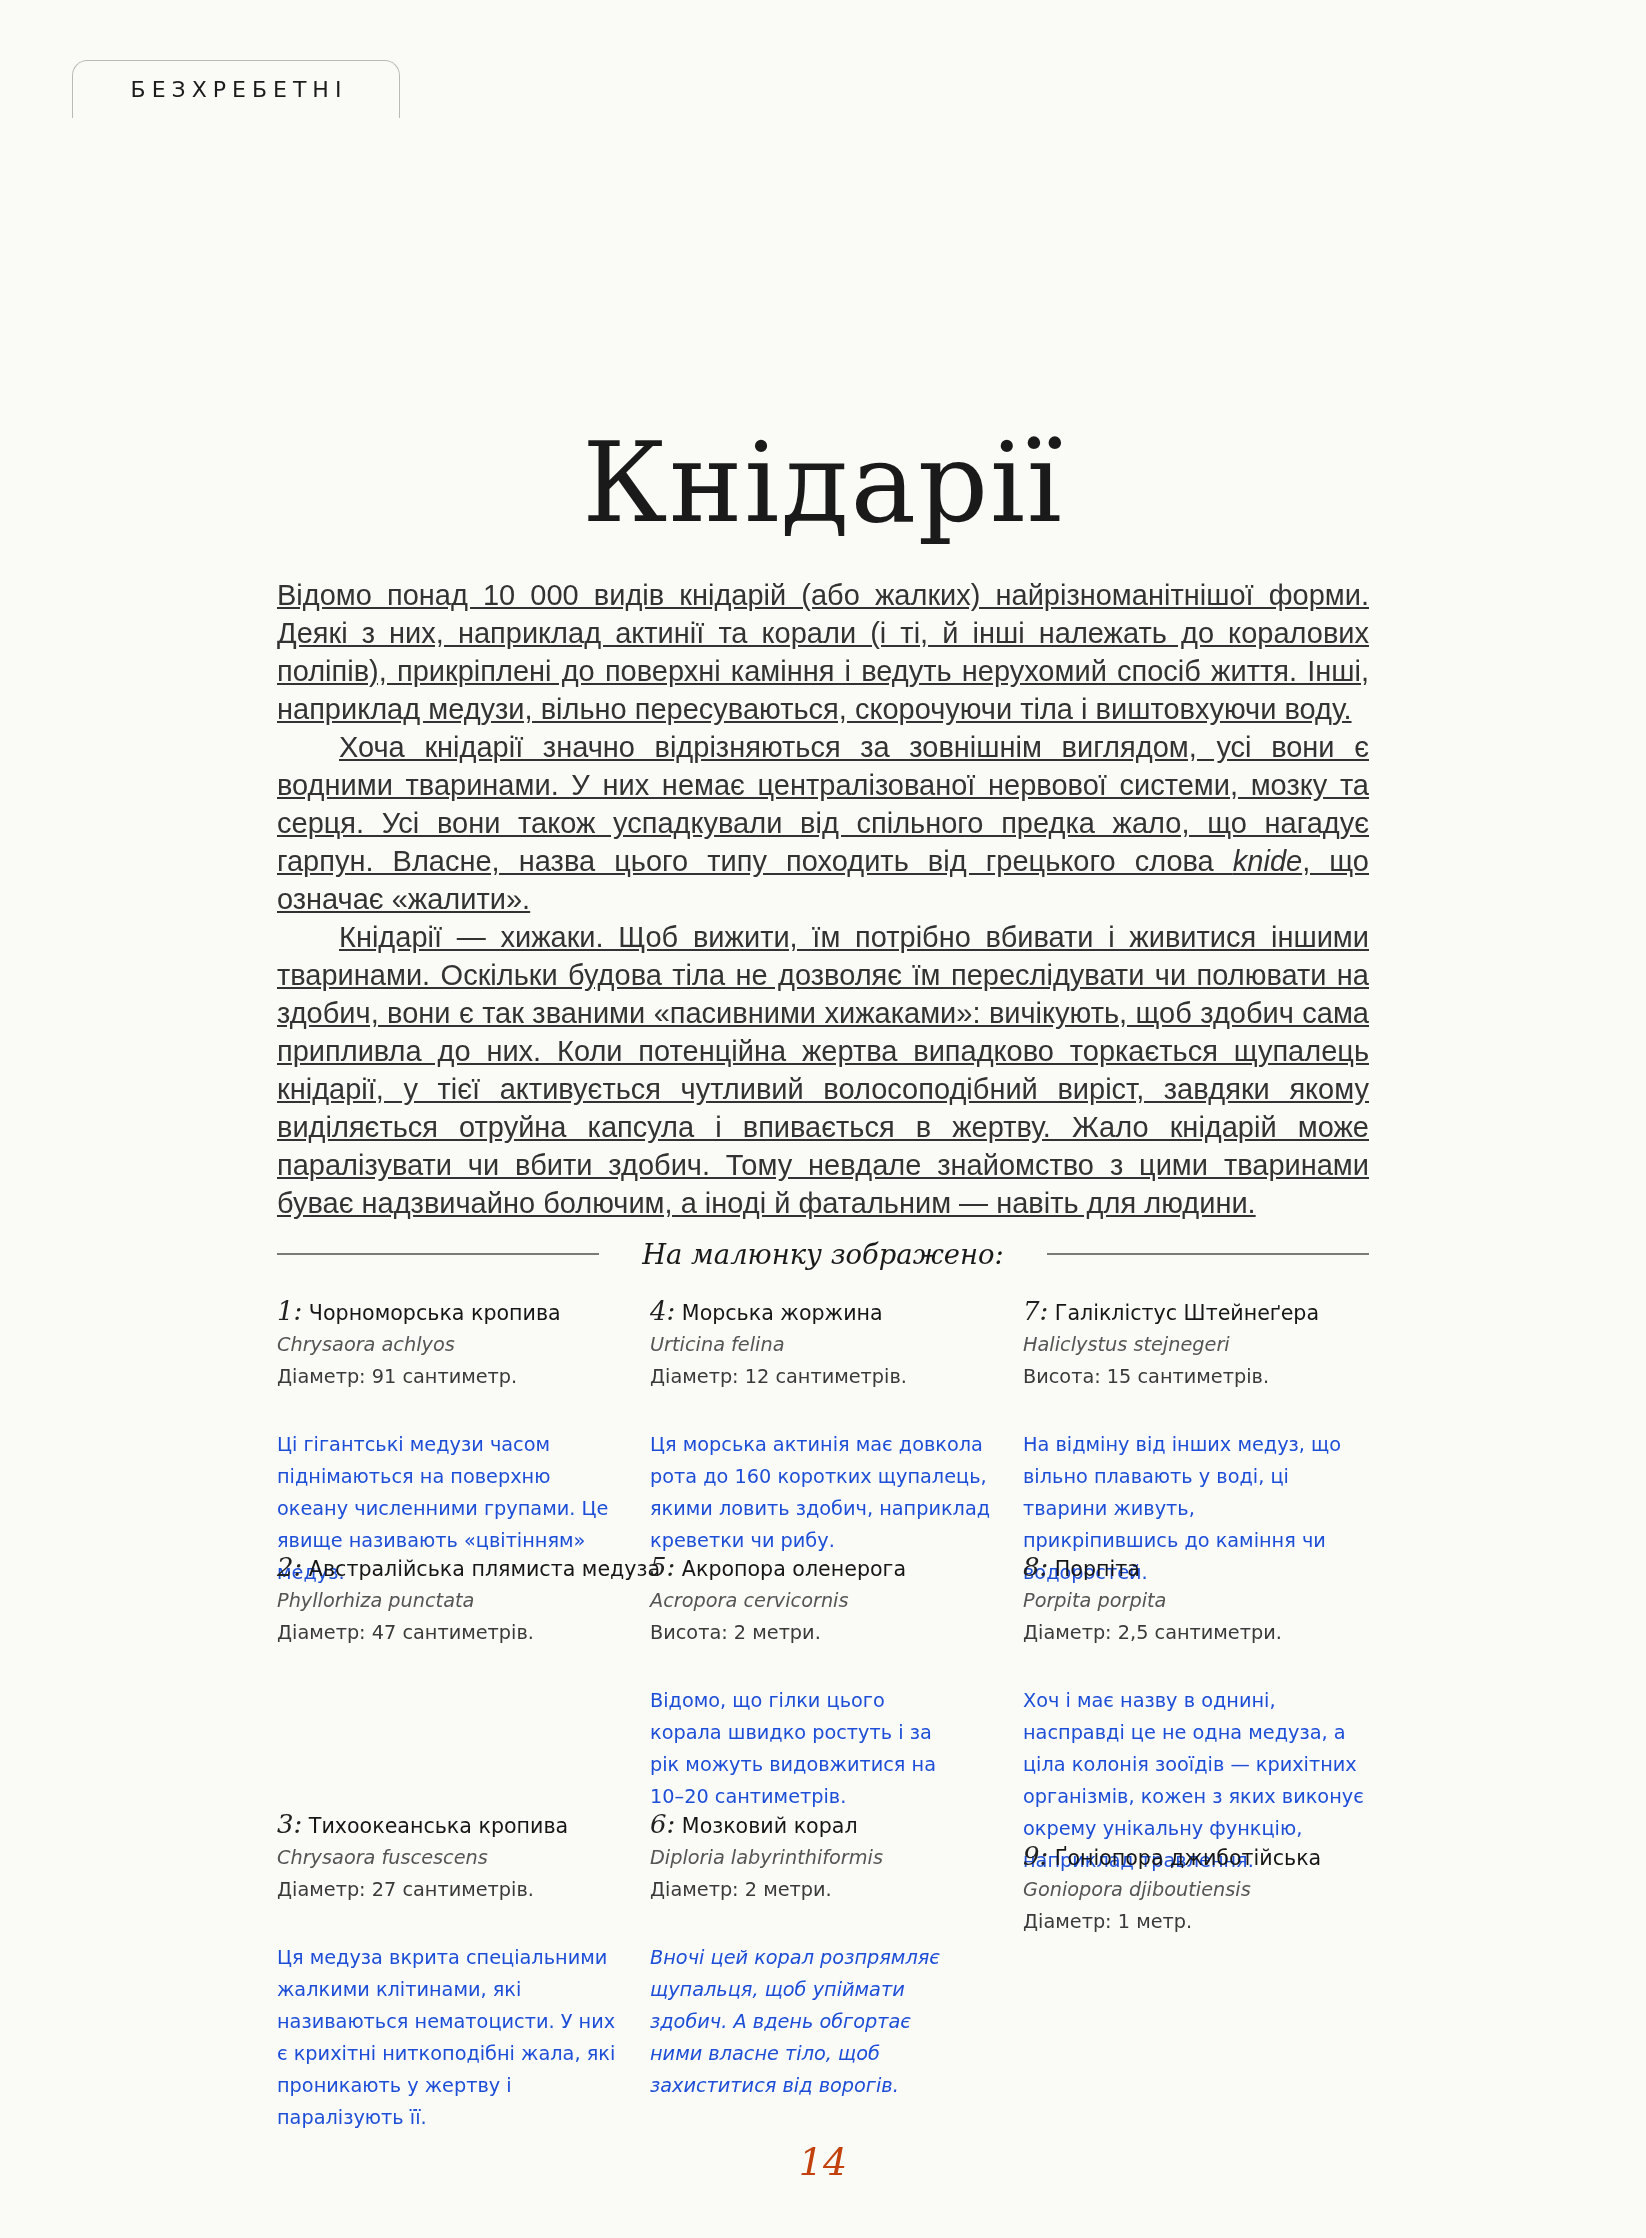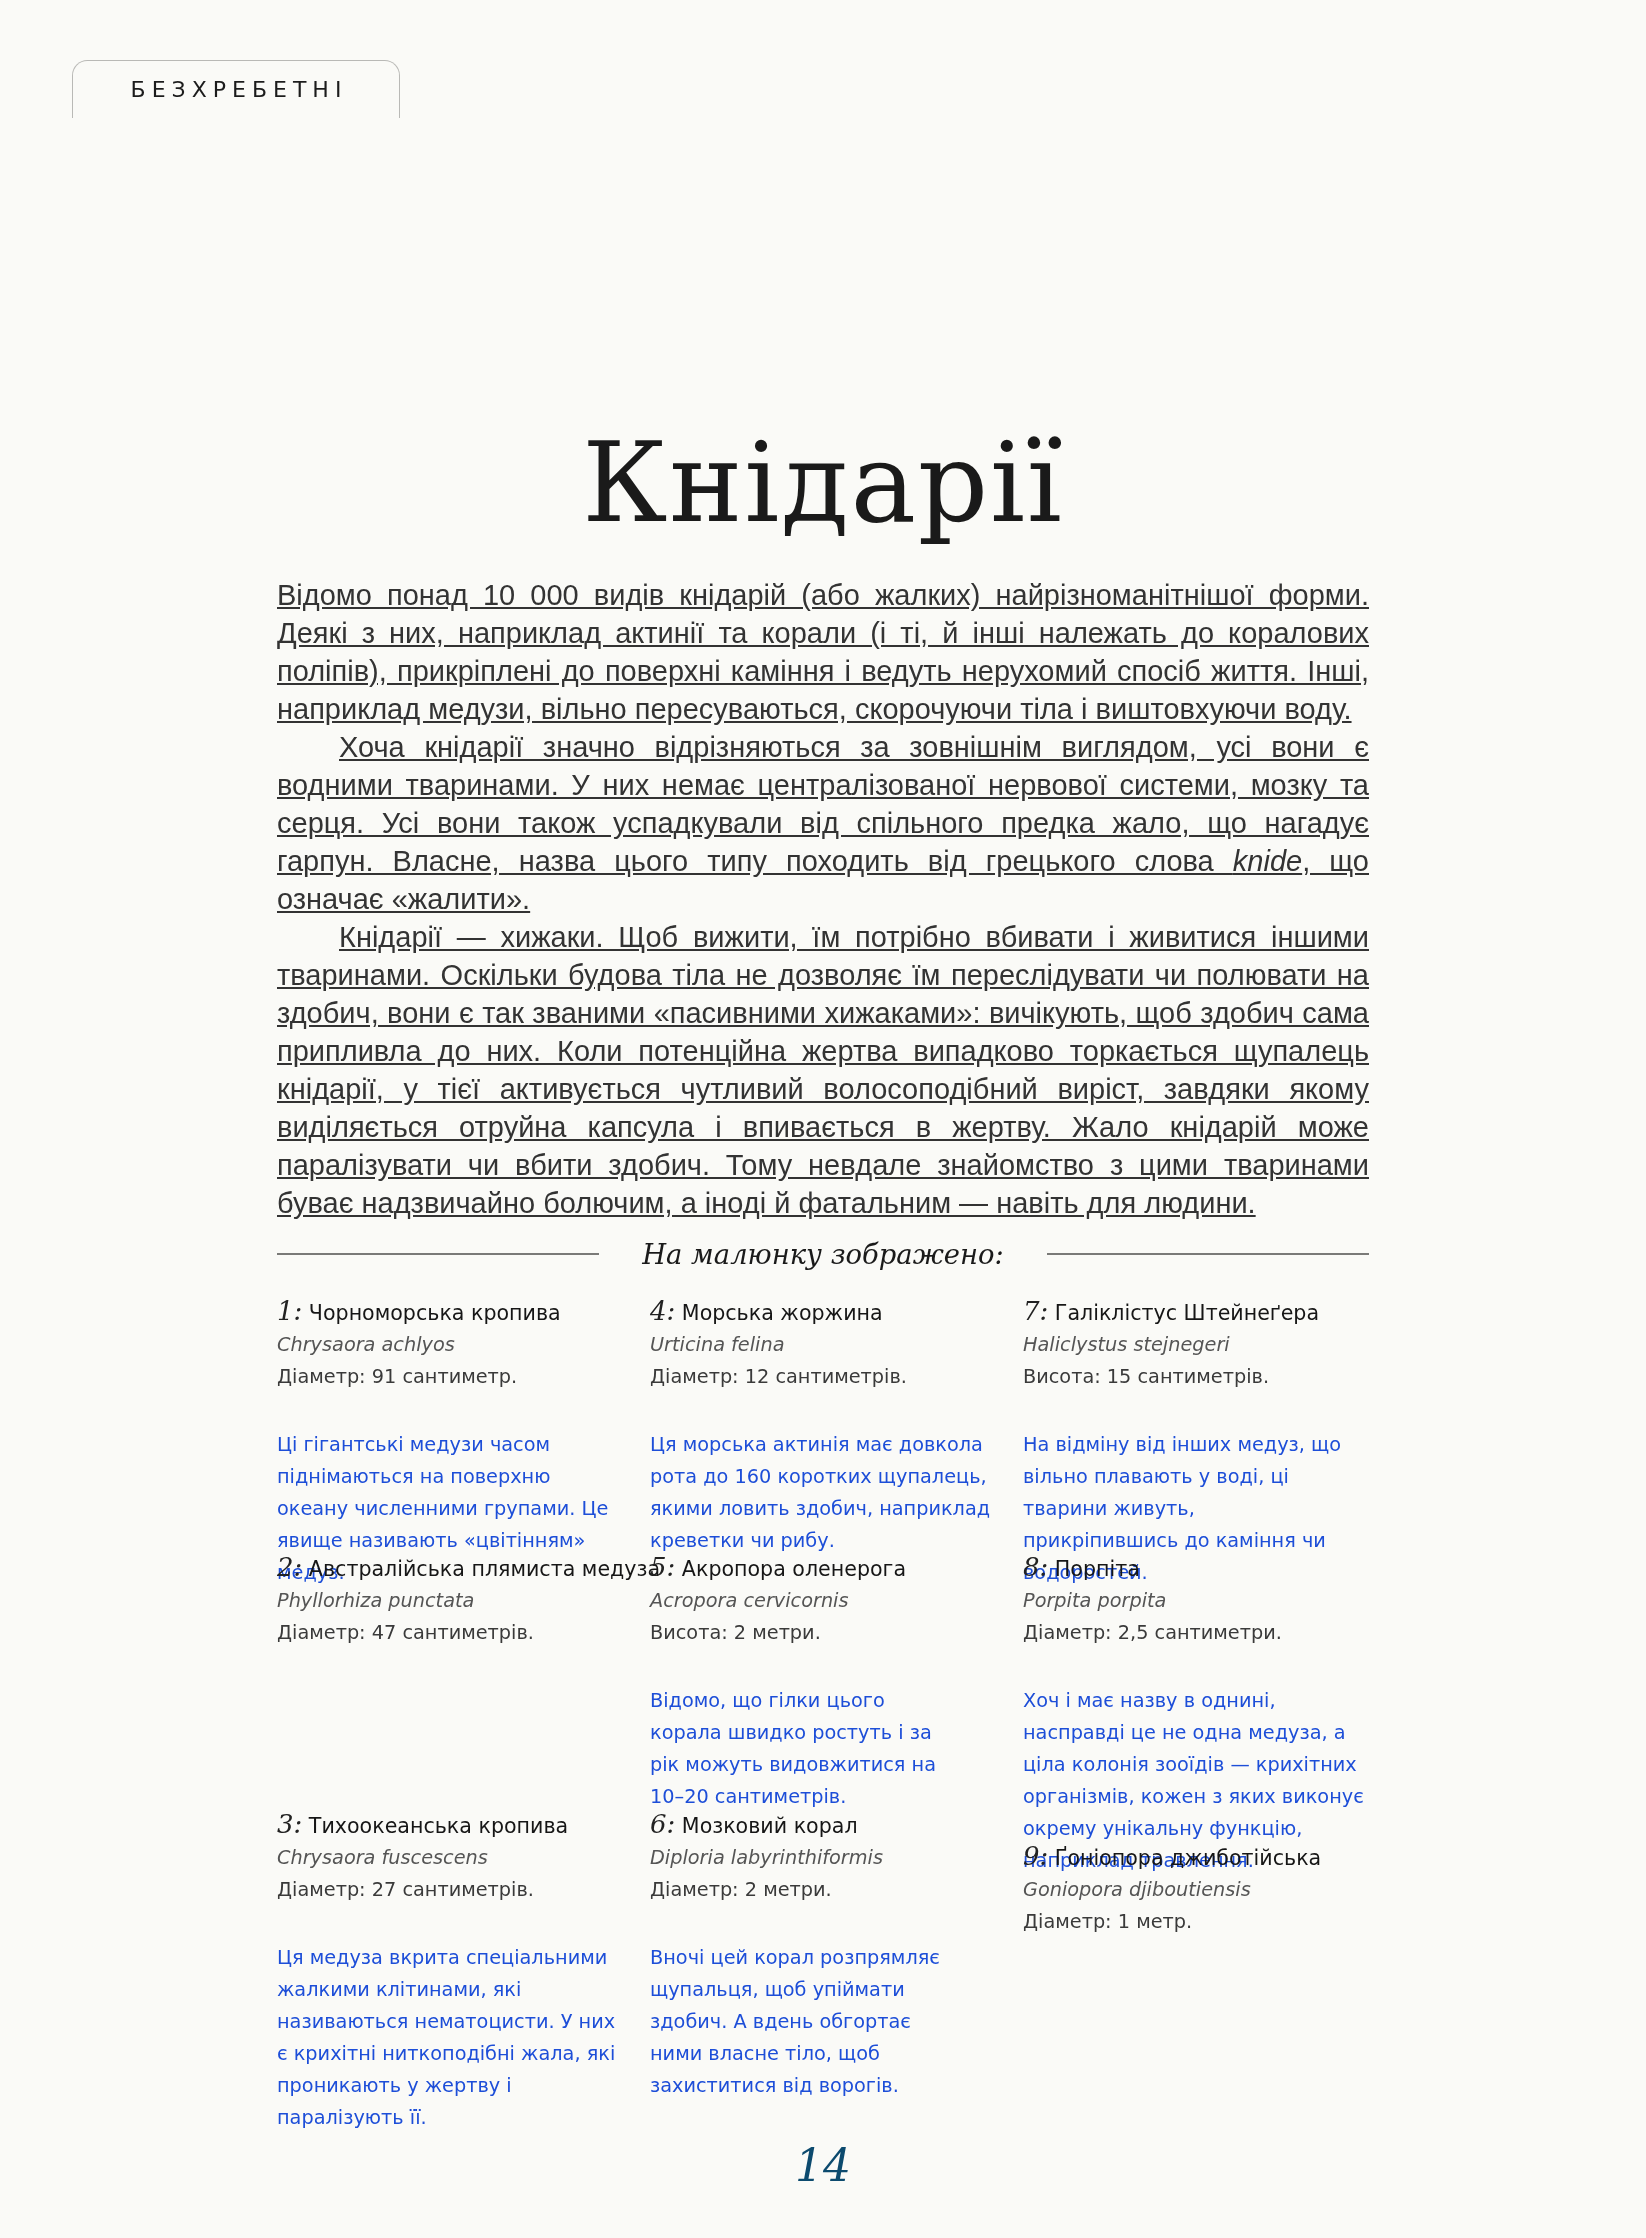--- a/index.html
+++ b/index.html
@@ -106,22 +106,22 @@
     .species .sp-size { color: #3a3a3a; }
     .species .sp-desc { color: #1d4ed8; margin-top: 36px; }
     .page-number {
       position: absolute;
       left: 0;
       width: 1646px;
       top: 2140px;
       text-align: center;
       font-family: "DejaVu Serif", serif;
       font-style: italic;
-      font-size: 44px;
-      color: #0c4a6e;
+      font-size: 38px;
+      color: #c2410c;
     }
   </style>
 </head>
 <body>
 
 <div class="section-tab">
   <span>БЕЗХРЕБЕТНІ</span>
 </div>
 
 <h1 class="page-title" style="margin:0;font-weight:normal;">Кнідарії</h1>
@@ -167,21 +167,21 @@
   <div class="species" style="left:373px;top:256px;">
     <div class="sp-head"><span class="sp-num">5:</span> <span>Акропора оленерога</span></div>
     <div class="sp-latin">Acropora cervicornis</div>
     <div class="sp-size">Висота: 2 метри.</div>
     <div class="sp-desc" style="width:292px;">Відомо, що гілки цього корала швидко ростуть і за рік можуть видовжитися на 10–20 сантиметрів.</div>
   </div>
   <div class="species" style="left:373px;top:513px;">
     <div class="sp-head"><span class="sp-num">6:</span> <span>Мозковий корал</span></div>
     <div class="sp-latin">Diploria labyrinthiformis</div>
     <div class="sp-size">Діаметр: 2 метри.</div>
-    <div class="sp-desc" style="width:292px;">Вночі цей корал розпрямляє щупальця, щоб упіймати здобич. А вдень обгортає ними власне тіло, щоб захиститися від ворогів.</div>
+    <div class="sp-desc" style="width:292px;font-style:italic;">Вночі цей корал розпрямляє щупальця, щоб упіймати здобич. А вдень обгортає ними власне тіло, щоб захиститися від ворогів.</div>
   </div>
 
   <div class="species" style="left:746px;top:0;">
     <div class="sp-head"><span class="sp-num">7:</span> <span>Галіклістус Штейнеґера</span></div>
     <div class="sp-latin">Haliclystus stejnegeri</div>
     <div class="sp-size">Висота: 15 сантиметрів.</div>
     <div class="sp-desc" style="width:322px;">На відміну від інших медуз, що вільно плавають у воді, ці тварини живуть, прикріпившись до каміння чи водоростей.</div>
   </div>
   <div class="species" style="left:746px;top:256px;">
     <div class="sp-head"><span class="sp-num">8:</span> <span>Порпіта</span></div>

